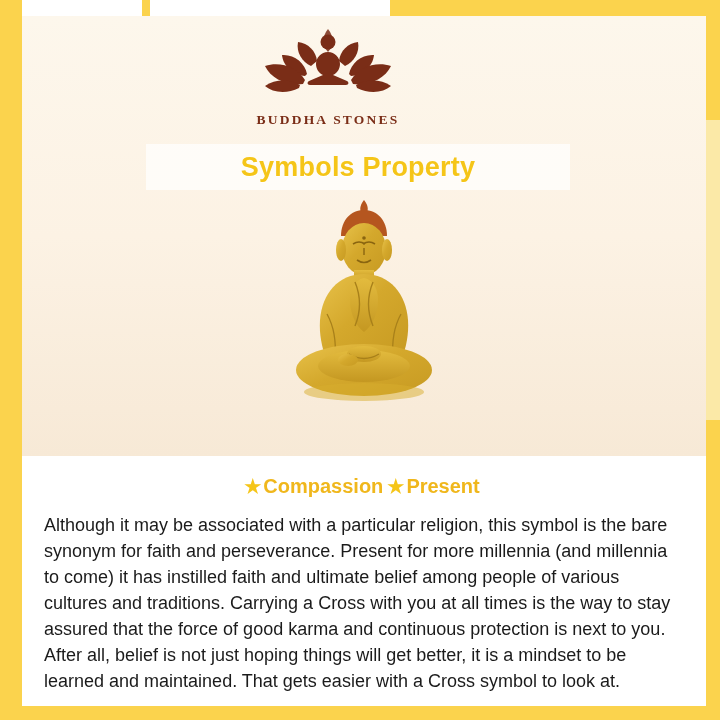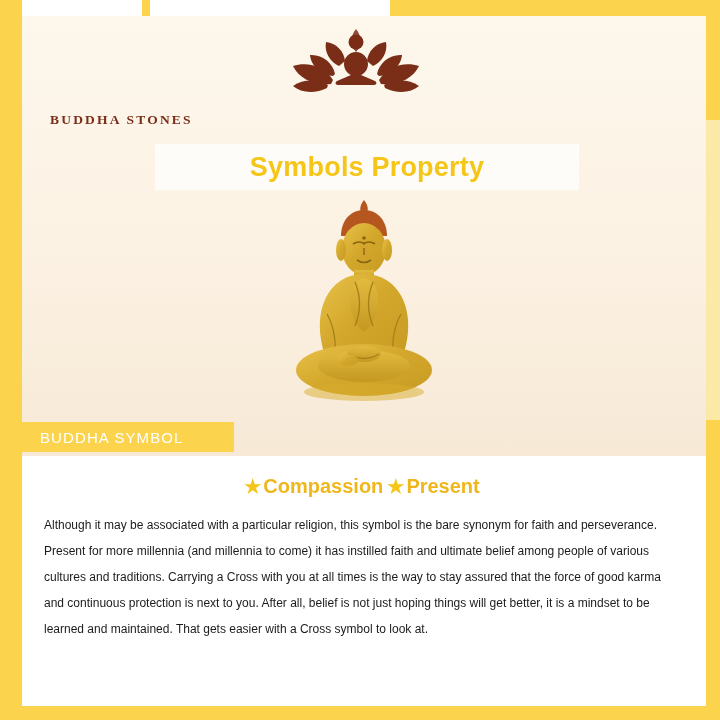--- a/index.html
+++ b/index.html
@@ -92,40 +92,39 @@
     left: 0; top: 440px;
     width: 684px; height: 250px;
     background: #ffffff;
   }
 
   
   .logo-wrap {
     position: absolute;
     left: 0; top: 12px;
     width: 612px;
-    text-align: left;
-    margin-left: 28px;
+    text-align: center;
   }
   .logo-mark {
     display: block;
     margin: 0 auto;
   }
   .logo-text {
     margin-top: 6px;
     font-size: 13.5px;
     letter-spacing: 2.2px;
     color: #7a2d17;
     font-weight: bold;
     font-family: "Liberation Serif", serif;
   }
 
   
   .title-banner {
     position: absolute;
-    left: 133px; top: 128px;
+    left: 124px; top: 128px;
     width: 424px; height: 46px;
     background: rgba(255,255,255,0.72);
     display: flex;
     align-items: center;
     justify-content: center;
   }
   .title-text {
     font-size: 27px;
     font-weight: bold;
     color: #f5c518;
@@ -178,21 +177,21 @@
     font-size: 19px;
     margin: 0 2px 0 0;
   }
   .kw-word { margin-right: 4px; }
 
   
   .body-text {
     position: absolute;
     left: 8px; top: 496px;
     width: 668px;
-    font-size: 12px;
+    font-size: 18px;
     line-height: 26px;
     color: #1b1b1b;
     text-align: left;
     padding: 0 14px;
     box-sizing: border-box;
   }
 </style>
 </head>
 <body>
 
@@ -289,23 +288,20 @@
 
         <ellipse cx="95" cy="160" rx="17" ry="8" fill="url(#gold2)"></ellipse>
         <path d="M80 160 q15 9 30 0" stroke="#a8801a" stroke-width="1.4" fill="none"></path>
 
         <ellipse cx="79" cy="166" rx="10" ry="6" fill="url(#gold)"></ellipse>
 
         <ellipse cx="95" cy="198" rx="60" ry="9" fill="#d8ae2e" opacity="0.5"></ellipse>
       </svg>
     </div>
 
-    <div class="symbol-tag">
-      <span class="symbol-tag-text">BUDDHA SYMBOL</span>
-    </div>
 
     <div class="keywords">
       <span class="kw-star">★</span><span class="kw-word">Compassion</span><span class="kw-star">★</span><span class="kw-word">Present</span>
     </div>
 
     <div class="body-text">Although it may be associated with a particular religion, this symbol is the bare synonym for faith and perseverance. Present for more millennia (and millennia to come) it has instilled faith and ultimate belief among people of various cultures and traditions. Carrying a Cross with you at all times is the way to stay assured that the force of good karma and continuous protection is next to you. After all, belief is not just hoping things will get better, it is a mindset to be learned and maintained. That gets easier with a Cross symbol to look at.</div>
 
   </div>
 </div>
 

